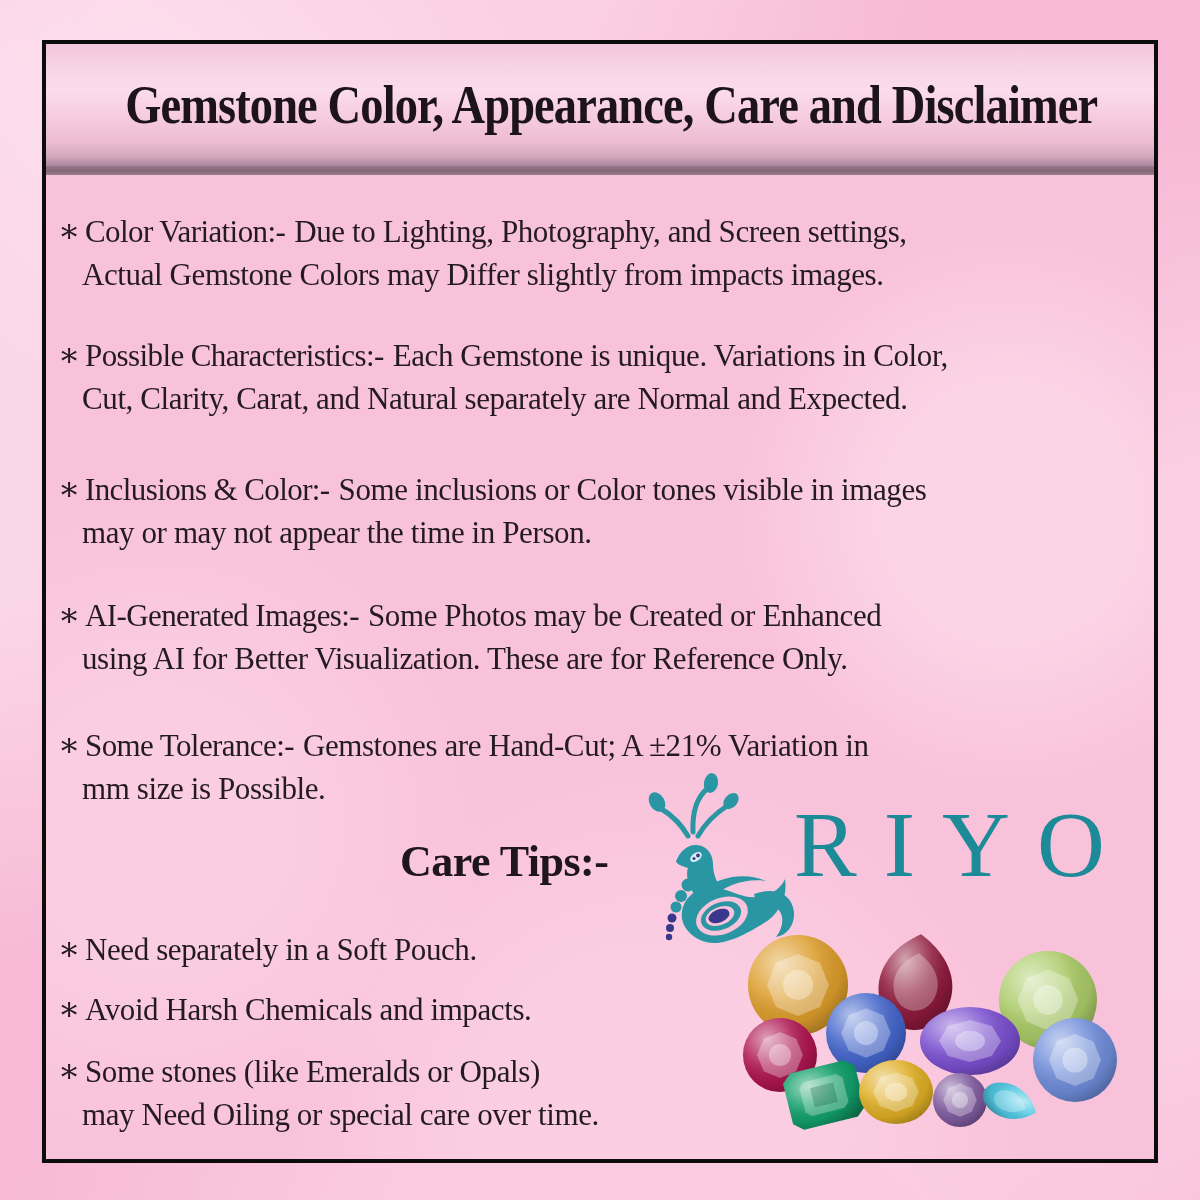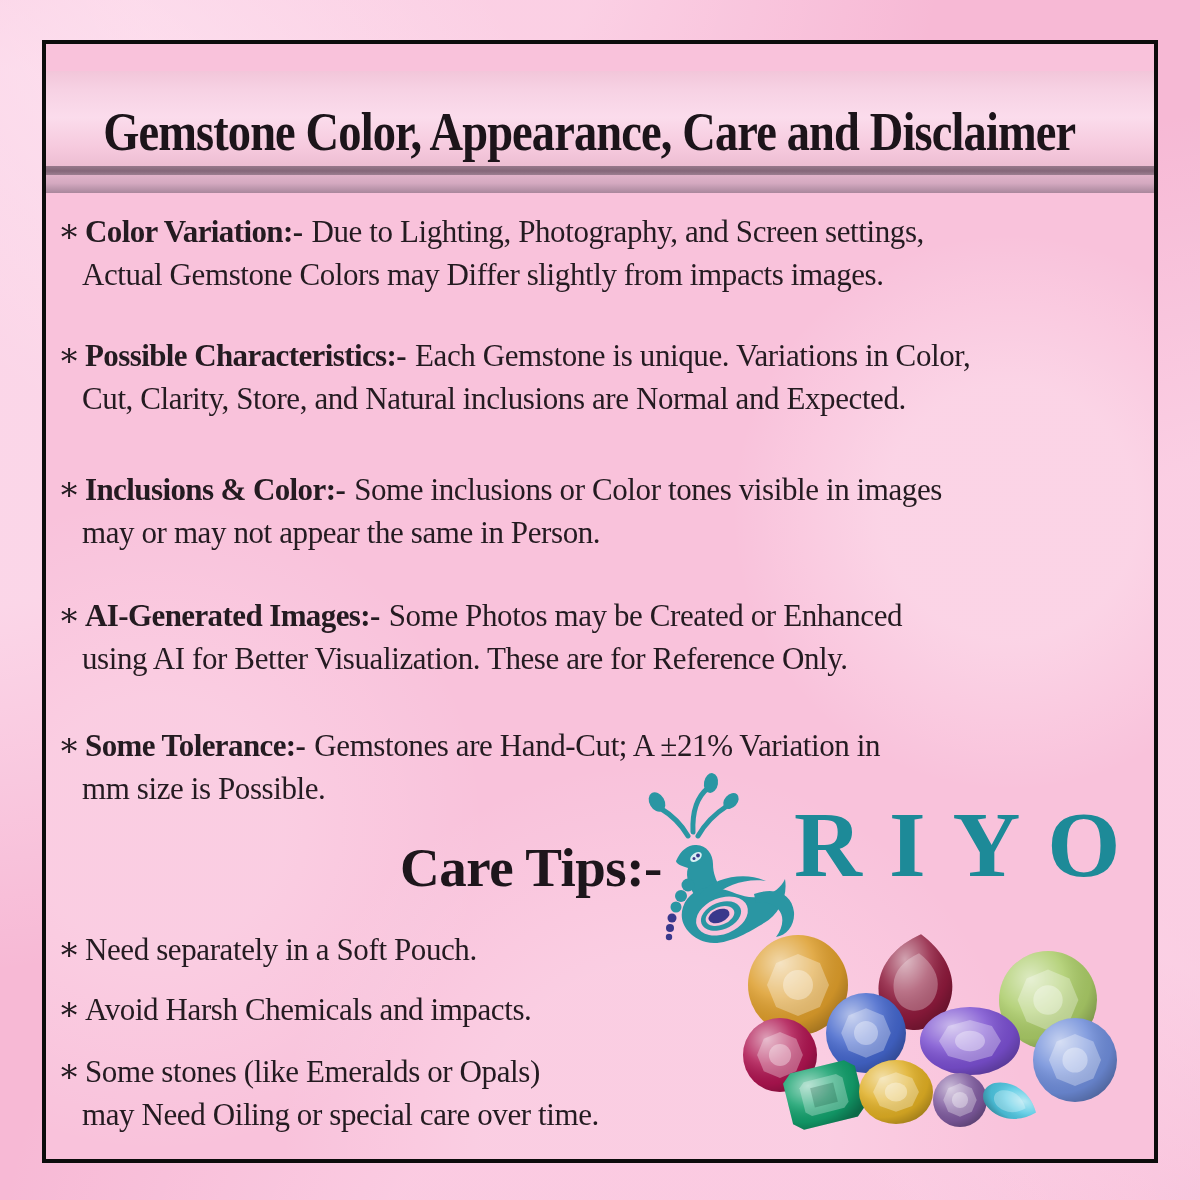--- a/index.html
+++ b/index.html
@@ -18,45 +18,45 @@
     box-sizing:border-box;border:4px solid #0c0c0c;overflow:hidden;
     background-color:#f9c2db;
     background-image:
       radial-gradient(circle at 87% 42%, rgba(255,245,250,.35) 0 11%, rgba(255,245,250,0) 24%),
       radial-gradient(circle at 10% 70%, rgba(255,245,250,.22) 0 10%, rgba(255,245,250,0) 26%),
       radial-gradient(circle at 55% 98%, rgba(255,240,248,.25) 0 14%, rgba(255,240,248,0) 30%);
   }
   .band{
     position:absolute;left:0;top:0;right:0;height:122px;
     background:linear-gradient(180deg,#f2c6da 0%,#f7d2e4 16%,#fbdcec 38%,#f6cade 62%,#ecbcd1 80%,#d4a9c0 92%,#a9879c 100%);
-    display:flex;align-items:center;justify-content:flex-end;margin-top:27px;
+    display:flex;align-items:center;justify-content:flex-start;
   }
   .band-edge{
     position:absolute;left:0;top:122px;right:0;height:9px;
     background:linear-gradient(180deg,#97788b 0%,#856779 55%,#9c7e90 100%);
   }
   .title{
     font-size:54px;font-weight:700;color:#1c141a;white-space:nowrap;
     transform:scaleX(.86);transform-origin:50% 50%;letter-spacing:-1px;
   }
   .dis,.tip{
     position:absolute;left:12px;color:#241b21;
     font-size:31px;line-height:43px;letter-spacing:-.4px;
   }
   .l1,.l2{white-space:nowrap;}
   .ast{display:inline-block;width:27px;font-size:33px;}
-  .lbl{font-weight:700;margin-right:9px;letter-spacing:-.6px;}
+  .lbl{font-weight:400;margin-right:9px;letter-spacing:-.6px;}
   .l2{padding-left:24px;}
   .care-head{
-    position:absolute;left:354px;top:792px;font-size:55px;font-weight:700;
+    position:absolute;left:354px;top:792px;font-size:44px;font-weight:700;
     color:#1e161c;letter-spacing:-.5px;white-space:nowrap;
   }
   .wordmark{
     position:absolute;left:748px;top:752px;font-size:94px;line-height:96px;
-    letter-spacing:27px;color:#1d8a98;white-space:nowrap;font-weight:bold;
+    letter-spacing:27px;color:#1d8a98;white-space:nowrap;
   }
   .peacock{position:absolute;left:590px;top:720px;width:162px;height:198px;}
   .gems{position:absolute;left:680px;top:886px;width:424px;height:226px;}
 </style>
 </head>
 <body>
 
 <div class="board">
 
   <div class="band">
@@ -64,26 +64,26 @@
   </div>
   <div class="band-edge"></div>
 
   <div class="dis" style="top:166px">
     <div class="l1"><span class="ast">∗</span><span class="lbl">Color Variation:-</span><span>Due to Lighting, Photography, and Screen settings,</span></div>
     <div class="l2">Actual Gemstone Colors may Differ slightly from impacts images.</div>
   </div>
 
   <div class="dis" style="top:290px">
     <div class="l1"><span class="ast">∗</span><span class="lbl">Possible Characteristics:-</span><span>Each Gemstone is unique. Variations in Color,</span></div>
-    <div class="l2">Cut, Clarity, Store, and Natural inclusions are Normal and Expected.</div>
+    <div class="l2">Cut, Clarity, Carat, and Natural separately are Normal and Expected.</div>
   </div>
 
   <div class="dis" style="top:424px">
     <div class="l1"><span class="ast">∗</span><span class="lbl">Inclusions &amp; Color:-</span><span>Some inclusions or Color tones visible in images</span></div>
-    <div class="l2">may or may not appear the same in Person.</div>
+    <div class="l2">may or may not appear the time in Person.</div>
   </div>
 
   <div class="dis" style="top:550px">
     <div class="l1"><span class="ast">∗</span><span class="lbl">AI-Generated Images:-</span><span>Some Photos may be Created or Enhanced</span></div>
     <div class="l2">using AI for Better Visualization. These are for Reference Only.</div>
   </div>
 
   <div class="dis" style="top:680px">
     <div class="l1"><span class="ast">∗</span><span class="lbl">Some Tolerance:-</span><span>Gemstones are Hand-Cut; A ±21% Variation in</span></div>
     <div class="l2">mm size is Possible.</div>

